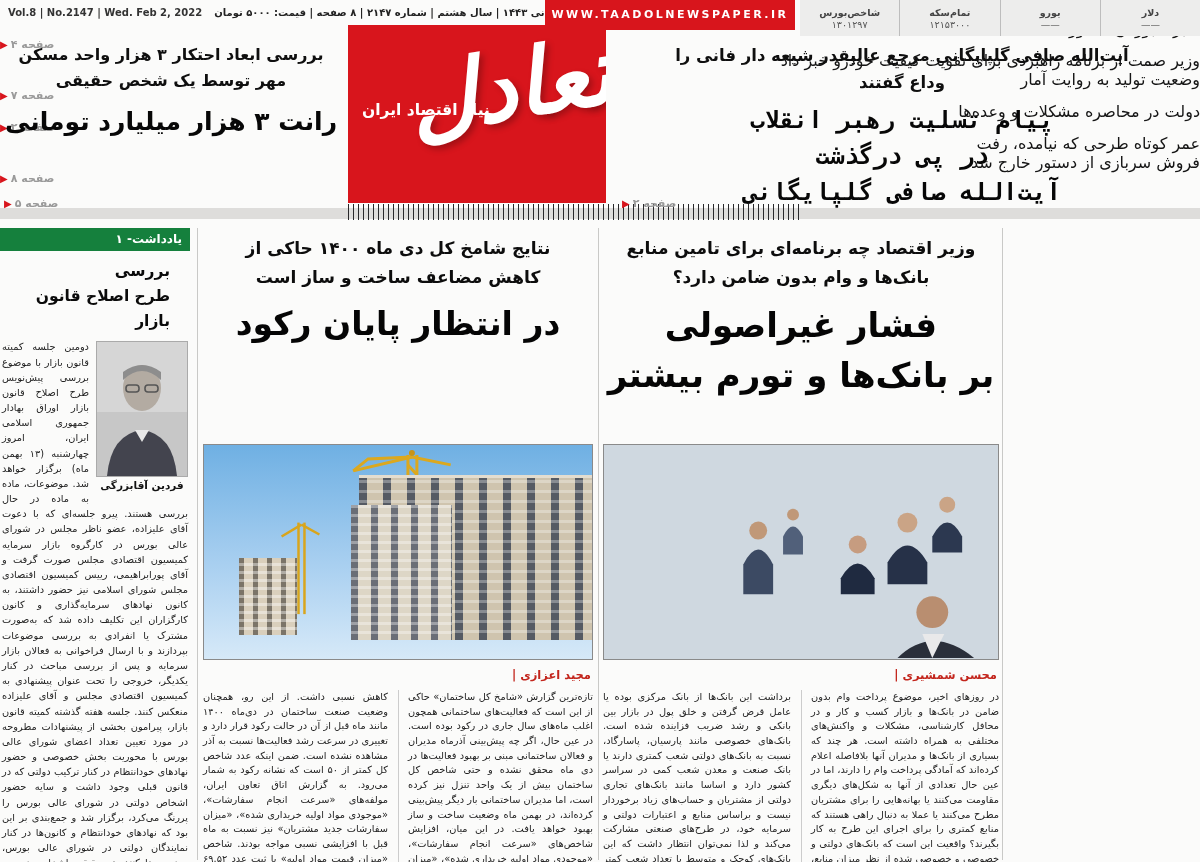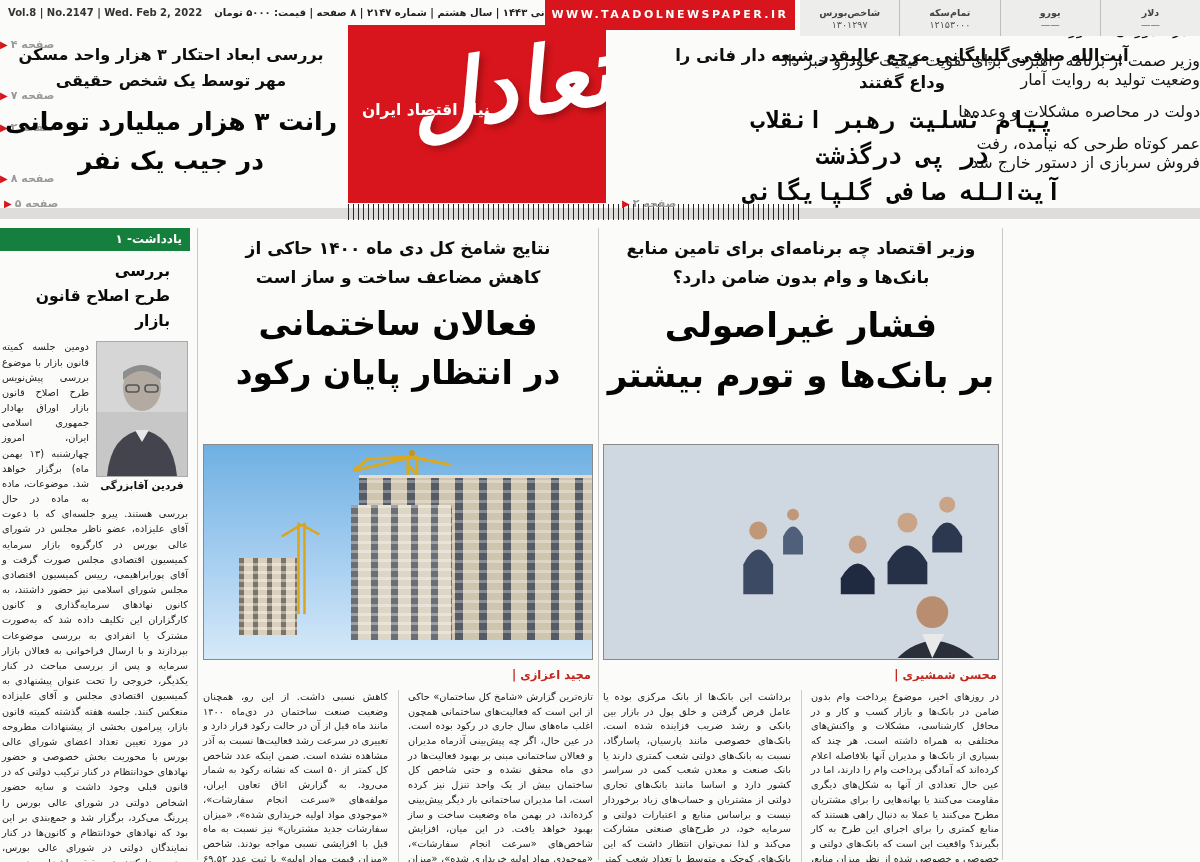--- a/index.html
+++ b/index.html
@@ -134,21 +134,20 @@
     <div class="logo">تعادل</div>
     <div class="tagline">نیاز اقتصاد ایران</div>
   </div>
   <div class="ruler-band"></div>
   <div class="ruler-ticks"></div>
 
   <div class="lead lead-left">
     <div class="lkicker">بررسی ابعاد احتکار ۳ هزار واحد مسکن مهر توسط یک شخص حقیقی</div>
     <div class="lhead">
       <div>رانت ۳ هزار میلیارد تومانی</div>
-      <div>در جیب یک نفر</div>
     </div>
     <div class="pmark">
       <span class="tri">▶</span>
       <span class="plabel">صفحه ۵</span>
     </div>
   </div>
 
   <div class="lead lead-right">
     <div class="lkicker">آیت‌الله صافی گلپایگانی مرجع عالیقدر شیعه دار فانی را وداع گفتند</div>
     <div class="lhead">
@@ -187,21 +186,20 @@
         <span class="note-author">فردین آقابزرگی</span>
       </span><span>دومین جلسه کمیته قانون بازار با موضوع بررسی پیش‌نویس طرح اصلاح قانون بازار اوراق بهادار جمهوری اسلامی ایران، امروز چهارشنبه (۱۳ بهمن ماه) برگزار خواهد شد. موضوعات، ماده به ماده در حال بررسی هستند. پیرو جلسه‌ای که با دعوت آقای علیزاده، عضو ناظر مجلس در شورای عالی بورس در کارگروه بازار سرمایه کمیسیون اقتصادی مجلس صورت گرفت و آقای پورابراهیمی، رییس کمیسیون اقتصادی مجلس شورای اسلامی نیز حضور داشتند، به کانون نهادهای سرمایه‌گذاری و کانون کارگزاران این تکلیف داده شد که به‌صورت مشترک یا انفرادی به بررسی موضوعات بپردازند و با ارسال فراخوانی به فعالان بازار سرمایه و پس از بررسی مباحث در کنار یکدیگر، خروجی را تحت عنوان پیشنهادی به کمیسیون اقتصادی مجلس و آقای علیزاده منعکس کنند. جلسه هفته گذشته کمیته قانون بازار، پیرامون بخشی از پیشنهادات مطروحه در مورد تعیین تعداد اعضای شورای عالی بورس با محوریت بخش خصوصی و حضور نهادهای خودانتظام در کنار ترکیب دولتی که در قانون قبلی وجود داشت و سایه حضور اشخاص دولتی در شورای عالی بورس را پررنگ می‌کرد، برگزار شد و جمع‌بندی بر این بود که نهادهای خودانتظام و کانون‌ها در کنار نمایندگان دولتی در شورای عالی بورس، حضور پیدا کنند. در حقیقت اشخاص خبره و مستقل در زمینه بازار سرمایه که متشکل از کانون کارگزاران، کانون نهادهای سرمایه‌گذاری، کانون سهامداران حقیقی و کانون شرکت‌های سهام عدالت هستند، در کنار یکدیگر قرار خواهند گرفت و در مورد اعضای اصلی شورای عالی بورس بحث خواهند کرد. در جلسه هفته جاری نیز، پیرامون این موضوعات و بخشی از مفاد دیگر بحث خواهد شد. نظر شخصی من این است که اشخاص مستقل، حقوقی و سهامداران خرد به نوعی در این قانون دیده شوند تا... </span>
     </div>
   </div>
 
   <div class="article art-construction">
     <div class="akicker">
       <span class="inner">نتایج شامخ کل دی ماه ۱۴۰۰ حاکی از کاهش مضاعف ساخت و ساز است</span>
     </div>
     <div class="ahead">
-      <div>فعالان ساختمانی</div>
       <div>در انتظار پایان رکود</div>
     </div>
     <div class="aphoto">
       <div class="sky"></div>
       <svg style="position:absolute;inset:0;" viewBox="0 0 390 214" xmlns="http://www.w3.org/2000/svg">
         <g stroke="#dca81e" stroke-width="3" fill="none">
           <path d="M205 10 L205 150"></path>
             <path d="M214 10 L214 150"></path>
           <path d="M205 20 L214 30 M205 40 L214 50 M205 60 L214 70 M205 80 L214 90 M205 100 L214 110 M205 120 L214 130"></path>
           <path d="M209 12 L150 26 M209 12 L248 20"></path>

